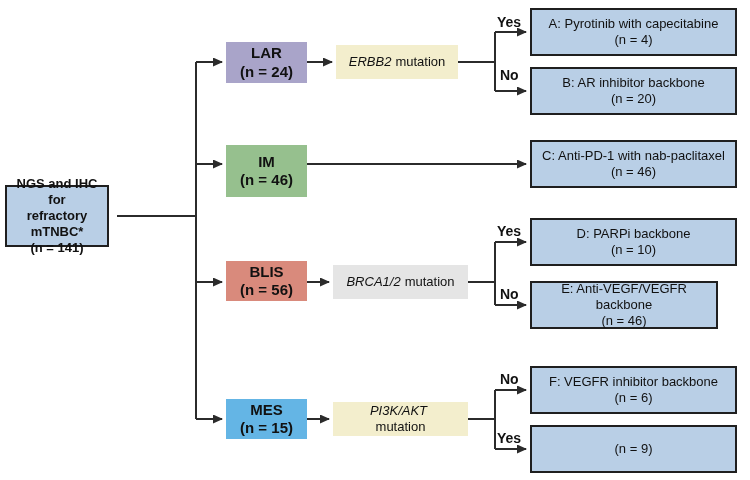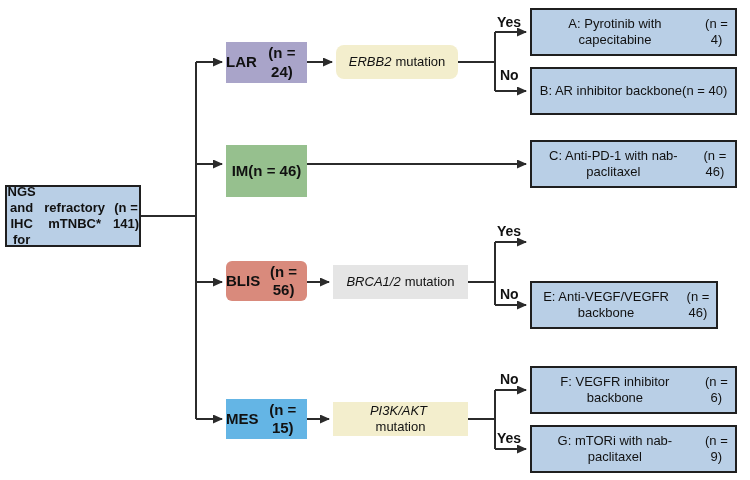--- a/index.html
+++ b/index.html
@@ -3,21 +3,21 @@
 <meta charset="utf-8">
 <style>
   html,body{margin:0;padding:0;background:#ffffff;}
   #stage{
     position:relative;width:750px;height:480px;background:#ffffff;
     font-family:"Liberation Sans","DejaVu Sans",sans-serif;color:#111;
     overflow:hidden;
   }
   .abs{position:absolute;box-sizing:border-box;}
   .box{
-    display:flex;flex-direction:row;align-items:center;justify-content:center;
+    display:flex;flex-direction:column;align-items:center;justify-content:center;
     text-align:center;line-height:1.22;
   }
   .bordered{border:2px solid #1f1f1f;}
   .root-box{font-weight:bold;font-size:13px;}
   .subtype-box{font-weight:bold;font-size:15px;}
   .test-box{font-size:13px;}
   .test-box .gene{font-style:italic;margin-right:4px;}
   .outcome-box{font-size:13px;}
   .decision{font-weight:bold;font-size:14px;line-height:1;text-align:right;}
   svg{display:block;}
@@ -56,44 +56,44 @@
       <path d="M495,305 H526" marker-end="url(#ah)"></path>
 
       <path d="M307,419 H329" marker-end="url(#ah)"></path>
       <path d="M468,419 H495"></path>
       <path d="M495,390 V449"></path>
       <path d="M495,390 H526" marker-end="url(#ah)"></path>
       <path d="M495,449 H526" marker-end="url(#ah)"></path>
     </g>
   </svg>
 
-  <div class="abs box bordered root-box" style="left: 5px; top: 185px; width: 136px; height: 62px; background-color: rgb(185, 207, 230); gap: 8px;">
+  <div class="abs box bordered root-box" style="left: 5px; top: 185px; width: 104px; height: 62px; background-color: rgb(185, 207, 230);">
     <span>NGS and IHC for</span>
     <span>refractory mTNBC*</span>
     <span>(n = 141)</span>
   </div>
 
   <div class="abs box subtype-box" style="left: 226px; top: 42px; width: 81px; height: 41px; background-color: rgb(169, 164, 201);">
     <span>LAR</span>
     <span>(n = 24)</span>
   </div>
   <div class="abs box subtype-box" style="left: 226px; top: 145px; width: 81px; height: 52px; background-color: rgb(150, 192, 142);">
     <span>IM</span>
     <span>(n = 46)</span>
   </div>
-  <div class="abs box subtype-box" style="left: 226px; top: 261px; width: 81px; height: 40px; background-color: rgb(217, 138, 124); border-radius: 6px;">
+  <div class="abs box subtype-box" style="left: 226px; top: 261px; width: 81px; height: 40px; background-color: rgb(217, 138, 124);">
     <span>BLIS</span>
     <span>(n = 56)</span>
   </div>
   <div class="abs box subtype-box" style="left: 226px; top: 399px; width: 81px; height: 40px; background-color: rgb(100, 181, 229);">
     <span>MES</span>
     <span>(n = 15)</span>
   </div>
 
-  <div class="abs box test-box" style="left: 336px; top: 45px; width: 122px; height: 34px; flex-direction: row; background-color: rgb(243, 238, 205); border-radius: 8px;">
+  <div class="abs box test-box" style="left: 336px; top: 45px; width: 122px; height: 34px; flex-direction: row; background-color: rgb(243, 238, 205);">
     <span class="gene">ERBB2</span>
     <span>mutation</span>
   </div>
   <div class="abs box test-box" style="left: 333px; top: 265px; width: 135px; height: 34px; flex-direction: row; background-color: #e5e5e5;">
     <span class="gene">BRCA1/2</span>
     <span>mutation</span>
   </div>
   <div class="abs box test-box" style="left: 333px; top: 402px; width: 135px; height: 34px; flex-direction: column; background-color: rgb(243, 238, 205);">
     <span class="gene">PI3K/AKT</span>
     <span>mutation</span>
@@ -105,32 +105,35 @@
   <div class="abs decision" style="left:500px;top:287px;">No</div>
   <div class="abs decision" style="left:500px;top:372px;">No</div>
   <div class="abs decision" style="left:497px;top:431px;">Yes</div>
 
   <div class="abs box bordered outcome-box" style="left: 530px; top: 8px; width: 207px; height: 48px; background-color: rgb(185, 207, 230);">
     <span>A: Pyrotinib with capecitabine</span>
     <span>(n = 4)</span>
   </div>
   <div class="abs box bordered outcome-box" style="left: 530px; top: 67px; width: 207px; height: 48px; background-color: rgb(185, 207, 230);">
     <span>B: AR inhibitor backbone</span>
-    <span>(n = 40)</span>
+    <span>(n = 20)</span>
   </div>
   <div class="abs box bordered outcome-box" style="left: 530px; top: 140px; width: 207px; height: 48px; background-color: rgb(185, 207, 230);">
     <span>C: Anti-PD-1 with nab-paclitaxel</span>
     <span>(n = 46)</span>
+  </div>
+  <div class="abs box bordered outcome-box" style="left: 530px; top: 218px; width: 207px; height: 48px; background-color: rgb(185, 207, 230);">
+    <span>D: PARPi backbone</span>
+    <span>(n = 10)</span>
   </div>
   <div class="abs box bordered outcome-box" style="left: 530px; top: 281px; width: 188px; height: 48px; background-color: rgb(185, 207, 230);">
     <span>E: Anti-VEGF/VEGFR backbone</span>
     <span>(n = 46)</span>
   </div>
   <div class="abs box bordered outcome-box" style="left: 530px; top: 366px; width: 207px; height: 48px; background-color: rgb(185, 207, 230);">
     <span>F: VEGFR inhibitor backbone</span>
     <span>(n = 6)</span>
   </div>
   <div class="abs box bordered outcome-box" style="left: 530px; top: 425px; width: 207px; height: 48px; background-color: rgb(185, 207, 230);">
-    <span>G: mTORi with nab-paclitaxel</span>
     <span>(n = 9)</span>
   </div>
 
 </div>
 
 </body></html>

